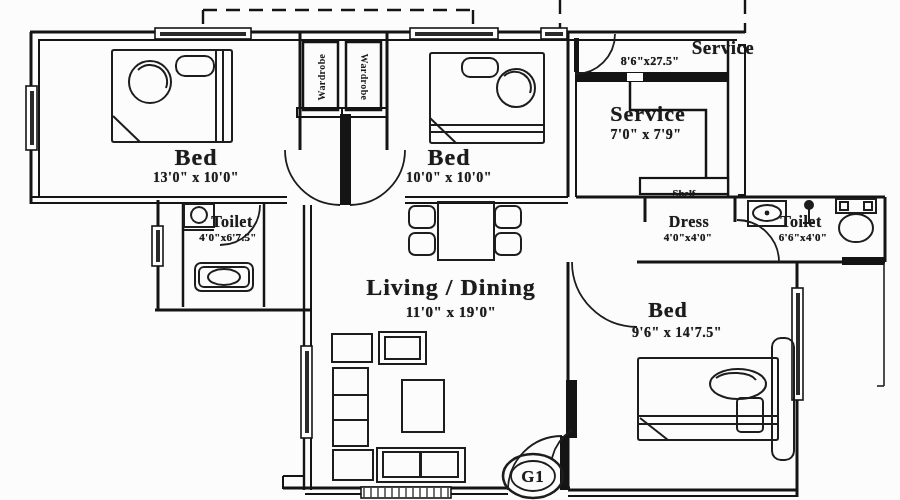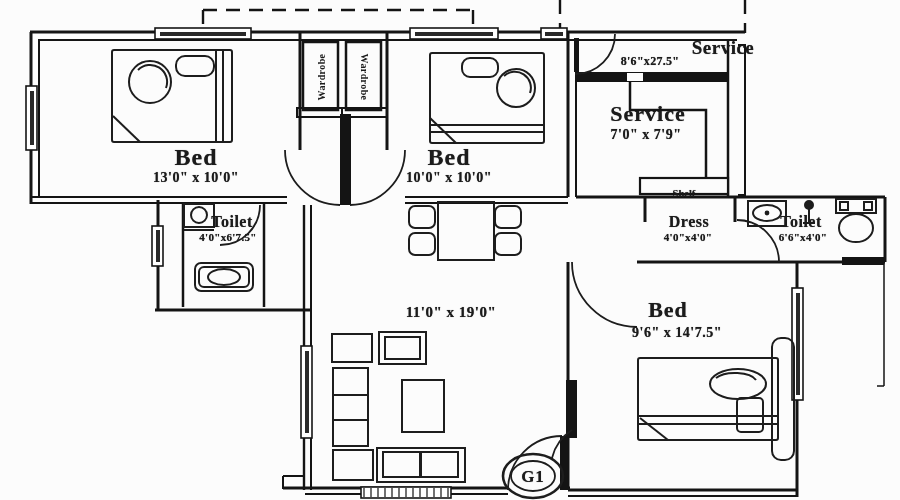--- a/index.html
+++ b/index.html
@@ -266,20 +266,21 @@
 
   <div class="lbl rn-sm" style="left:232px;top:214px;">Toilet</div>
   <div class="lbl rd-sm" style="left:228px;top:232px;">4'0"x6'7.5"</div>
 
   <div class="lbl rn-sm" style="left:689px;top:214px;">Dress</div>
   <div class="lbl rd-sm" style="left:688px;top:232px;">4'0"x4'0"</div>
 
   <div class="lbl rn-sm" style="left:801px;top:214px;">Toilet</div>
   <div class="lbl rd-sm" style="left:803px;top:232px;">6'6"x4'0"</div>
 
+  <div class="lbl rn-lg" style="left:451px;top:275px;">Living / Dining</div>
   <div class="lbl rd-lg" style="left:451px;top:305px;font-size:15px;">11'0" x 19'0"</div>
 
   <div class="lbl rn-md" style="left:668px;top:299px;">Bed</div>
   <div class="lbl rd-lg" style="left:677px;top:326px;">9'6" x 14'7.5"</div>
 
   <div class="vert ccw" style="left:321px;top:77px;">Wardrobe</div>
   <div class="vert cw" style="left:364px;top:77px;">Wardrobe</div>
 
   <div class="lbl g1-lbl" style="left:533px;top:468px;">G1</div>
 </div>

